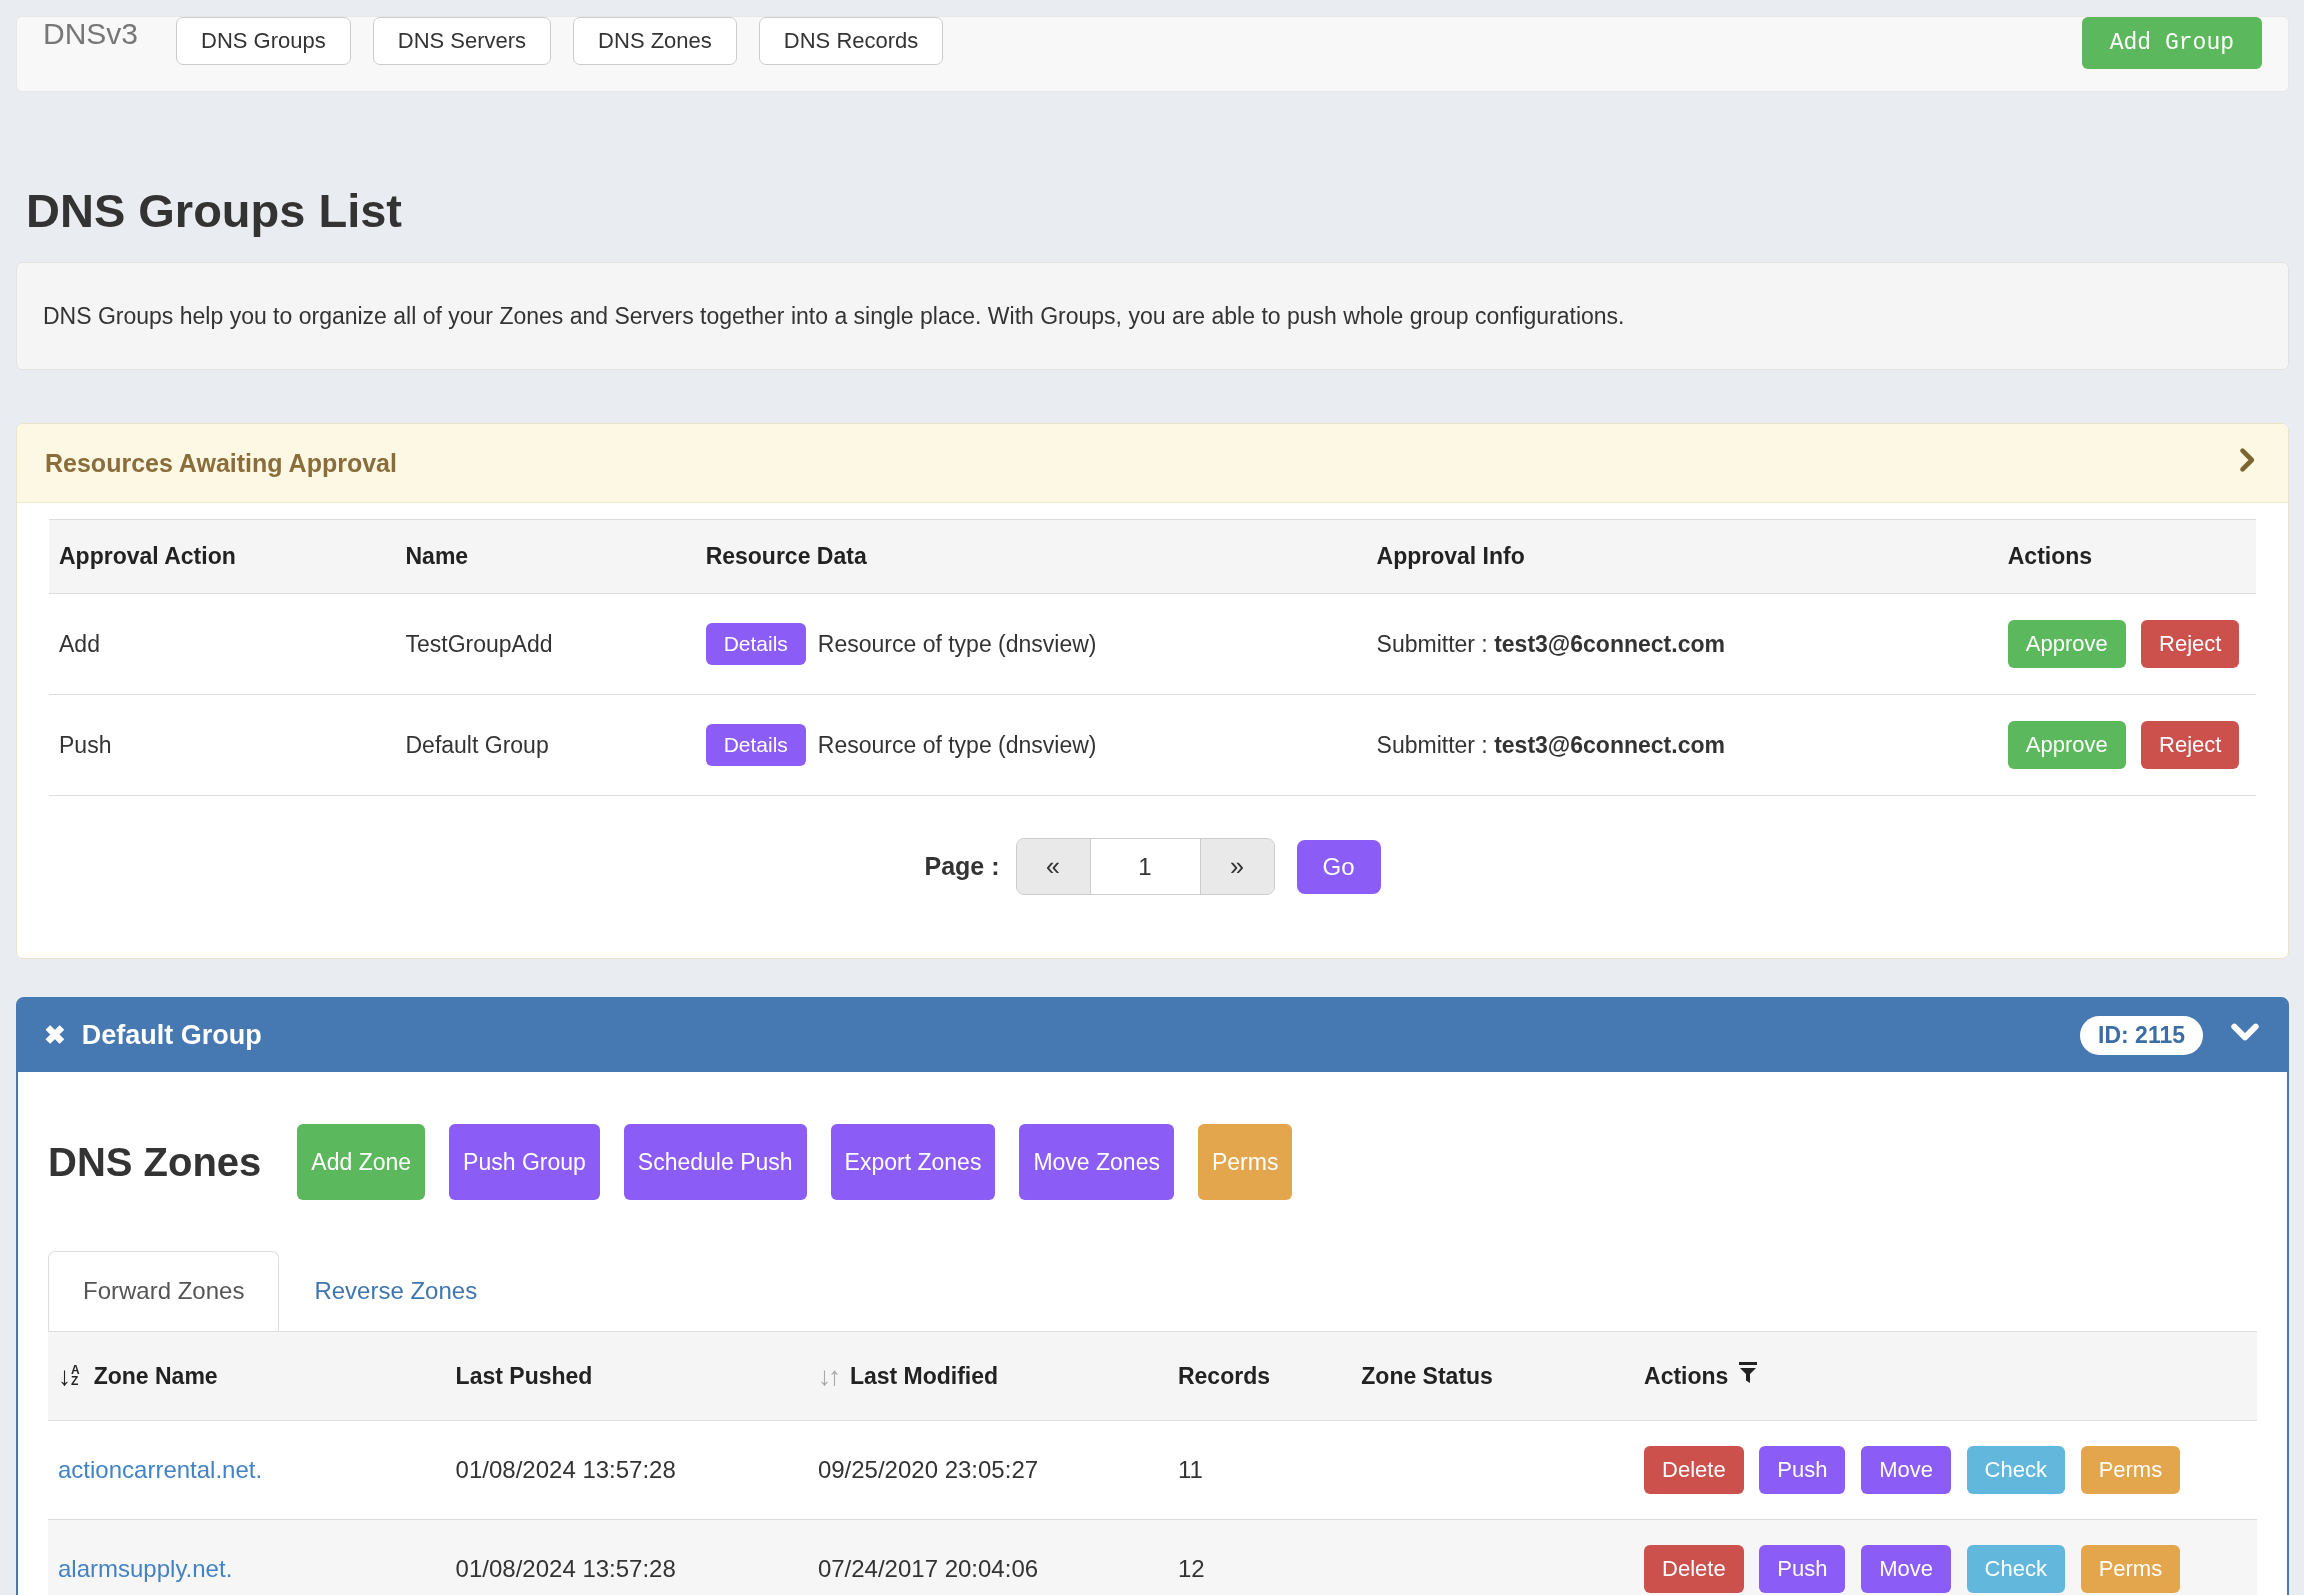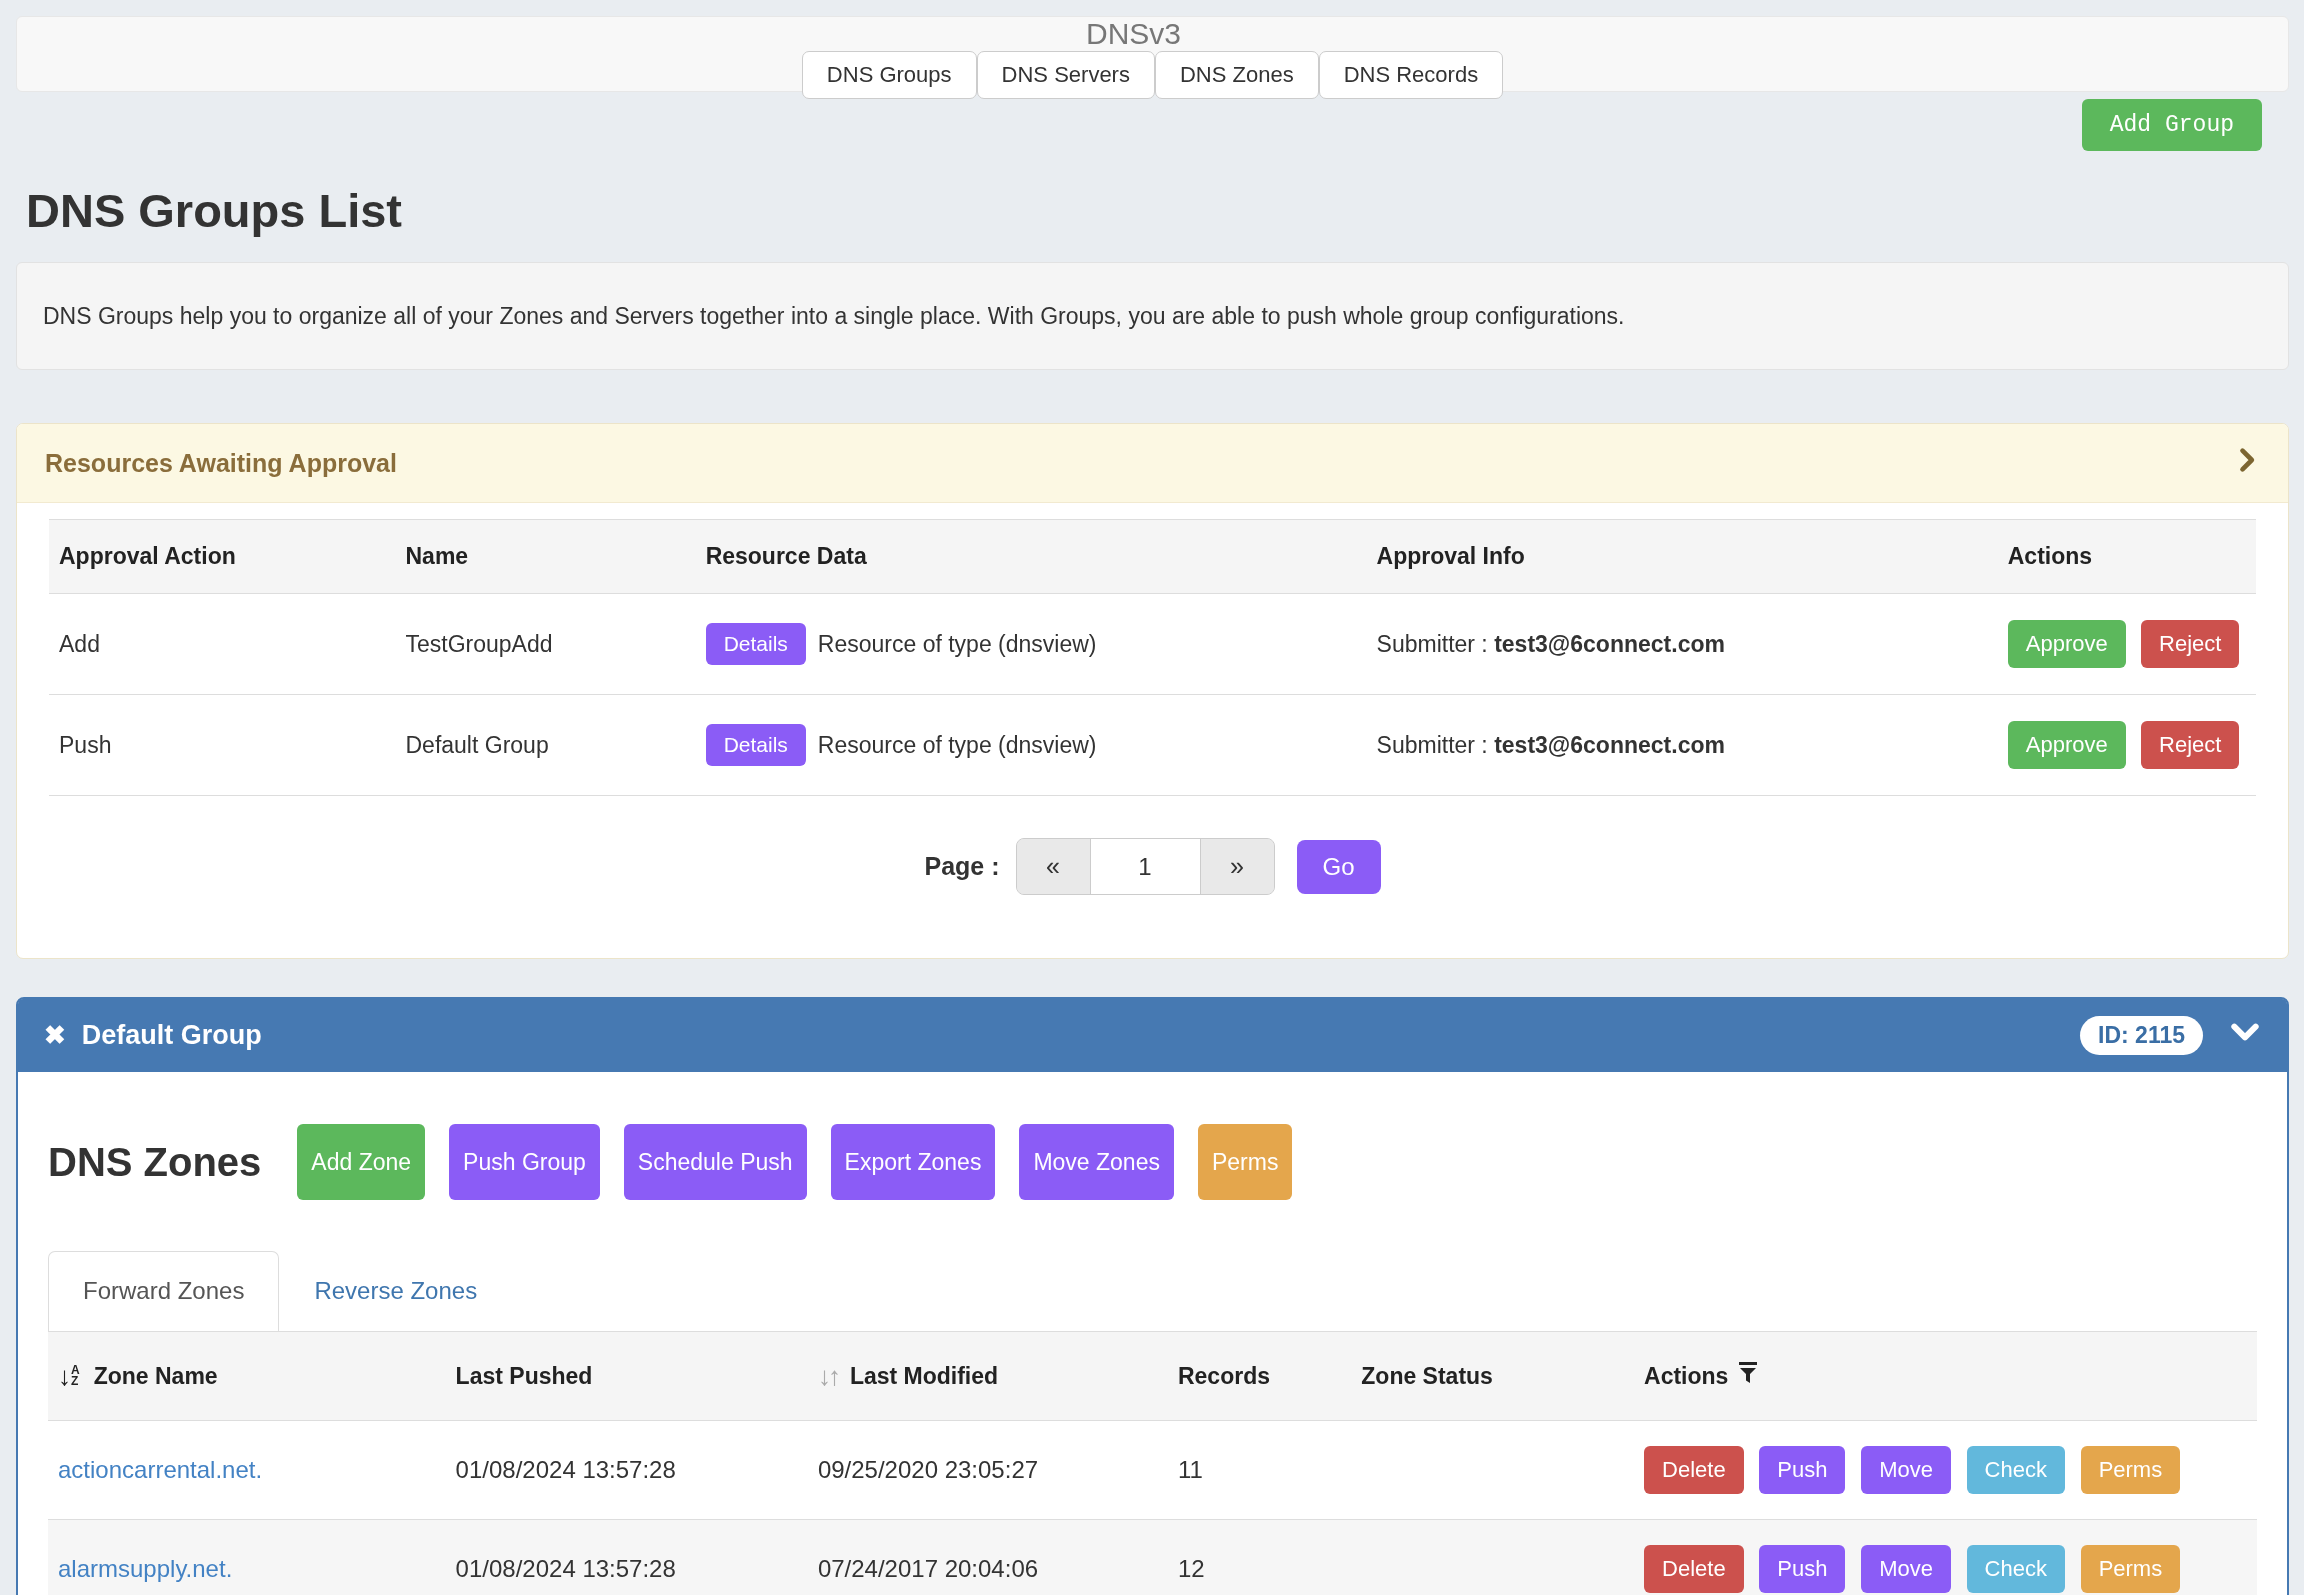--- a/index.html
+++ b/index.html
@@ -11,26 +11,25 @@
   }
 
   
   .navbar {
     margin: 16px;
     height: 76px;
     background: #f8f8f8;
     border: 1px solid #e7e7e7;
     border-radius: 6px;
     display: flex;
-    align-items: center;
+    align-items: flex-start;
     padding: 0 26px;
-    flex-direction: column;
   }
   .brand { font-size: 30px; color: #777; margin-right: 38px; }
-  .nav-btns { display: flex; }
+  .nav-btns { display: flex; gap: 22px; }
   .nav-btn {
     background: #fff;
     border: 1px solid #ccc;
     border-radius: 7px;
     padding: 10px 24px;
     font-size: 22px;
     color: #333;
     font-family: inherit;
     cursor: pointer;
   }

